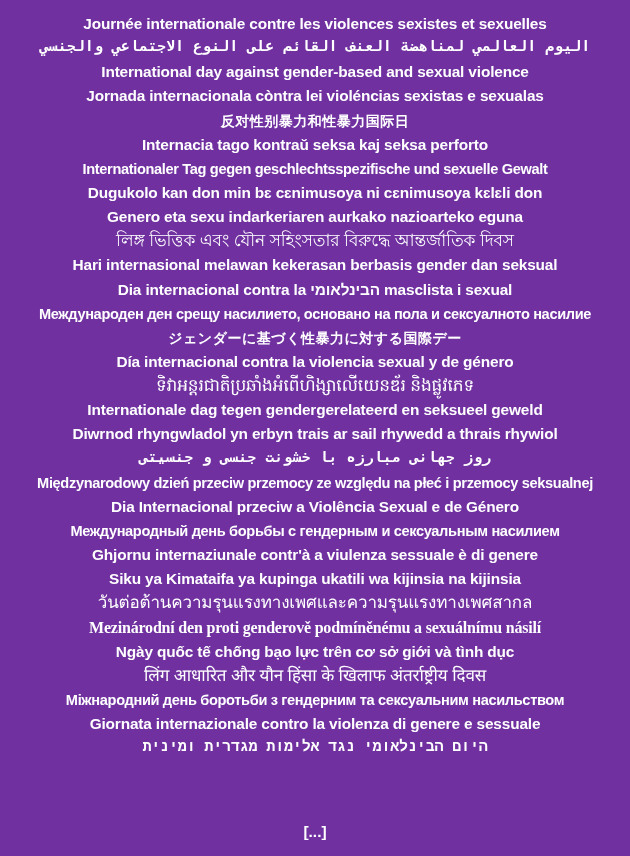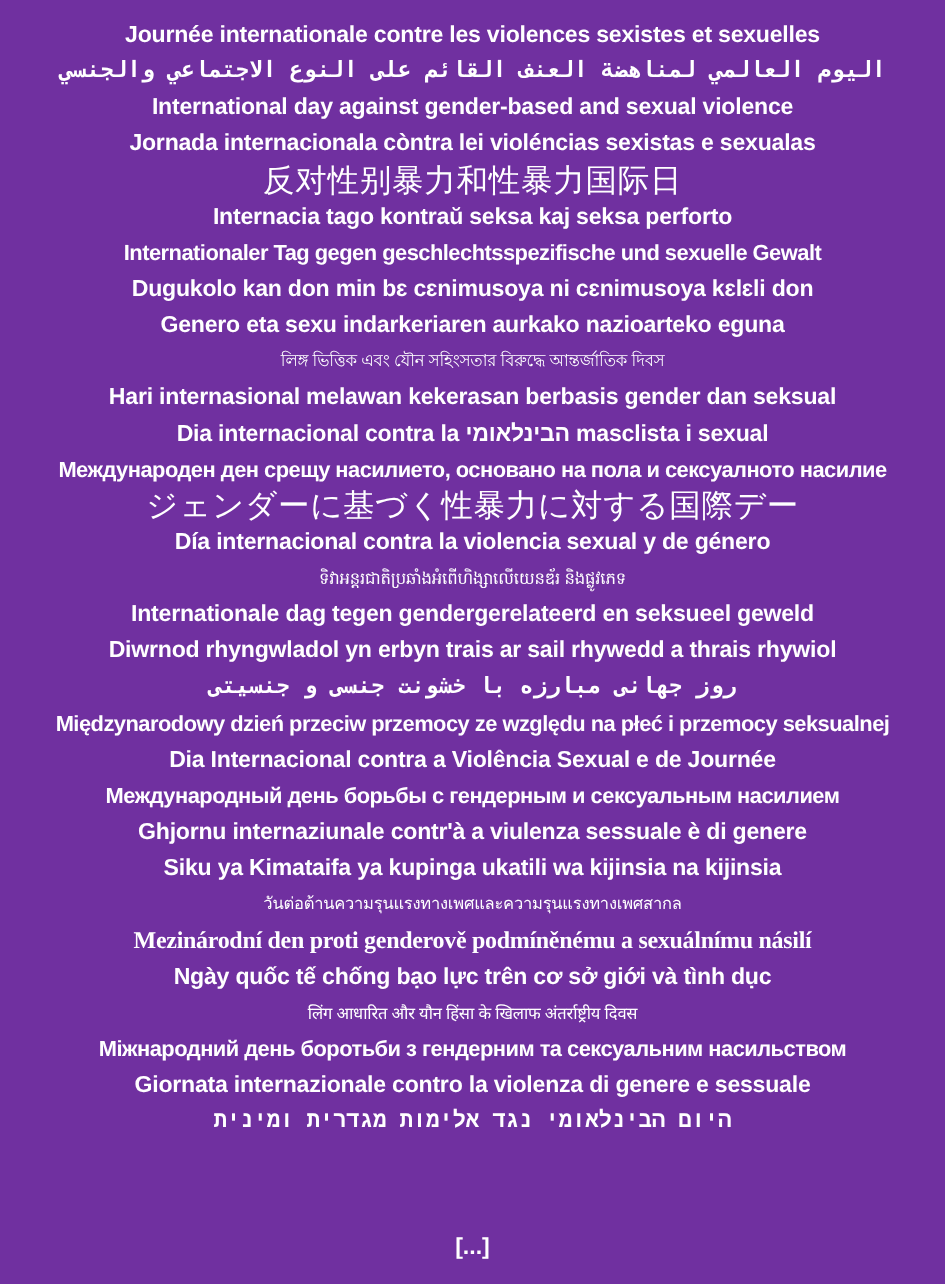--- a/index.html
+++ b/index.html
@@ -25,22 +25,22 @@
     .line {
       display: block;
       height: 24.15px;
       line-height: 24.15px;
       font-size: 15.4px;
       font-weight: bold;
       white-space: nowrap;
       letter-spacing: -0.15px;
     }
     .line.wide { font-size: 14.6px; letter-spacing: -0.35px; }
-    .line.cjk { font-size: 21px; font-weight: normal; letter-spacing: 0.5px; }
-    .line.light { font-weight: normal; font-size: 11px; }
+    .line.cjk { font-size: 14px; font-weight: bold; letter-spacing: 0.5px; }
+    .line.light { font-weight: normal; font-size: 17px; }
     .line.serif { font-family: "Liberation Serif", "DejaVu Serif", serif; font-size: 16px; font-weight: bold; letter-spacing: -0.2px; }
     .line.rtl { direction: rtl; unicode-bidi: embed; font-weight: bold; font-size: 15px; font-family: Liberation Mono, monospace; }
     .ellipsis {
       position: absolute;
       left: 0;
       width: 630px;
       top: 820px;
       text-align: center;
       font-size: 15.4px;
       font-weight: bold;
@@ -64,21 +64,21 @@
   <span class="line">Hari internasional melawan kekerasan berbasis gender dan seksual</span>
   <span class="line">Dia internacional contra la הבינלאומי masclista i sexual</span>
   <span class="line wide">Международен ден срещу насилието, основано на пола и сексуалното насилие</span>
   <span class="line cjk">ジェンダーに基づく性暴力に対する国際デー</span>
   <span class="line">Día internacional contra la violencia sexual y de género</span>
   <span class="line light">ទិវាអន្តរជាតិប្រឆាំងអំពើហិង្សាលើយេនឌ័រ និងផ្លូវភេទ</span>
   <span class="line">Internationale dag tegen gendergerelateerd en seksueel geweld</span>
   <span class="line">Diwrnod rhyngwladol yn erbyn trais ar sail rhywedd a thrais rhywiol</span>
   <span class="line rtl">روز جهانی مبارزه با خشونت جنسی و جنسیتی</span>
   <span class="line wide">Międzynarodowy dzień przeciw przemocy ze względu na płeć i przemocy seksualnej</span>
-  <span class="line">Dia Internacional contra a Violência Sexual e de Journée</span>
+  <span class="line">Dia Internacional przeciw a Violência Sexual e de Género</span>
   <span class="line wide">Международный день борьбы с гендерным и сексуальным насилием</span>
   <span class="line">Ghjornu internaziunale contr'à a viulenza sessuale è di genere</span>
   <span class="line">Siku ya Kimataifa ya kupinga ukatili wa kijinsia na kijinsia</span>
   <span class="line light">วันต่อต้านความรุนแรงทางเพศและความรุนแรงทางเพศสากล</span>
   <span class="line serif">Mezinárodní den proti genderově podmíněnému a sexuálnímu násilí</span>
   <span class="line">Ngày quốc tế chống bạo lực trên cơ sở giới và tình dục</span>
   <span class="line light">लिंग आधारित और यौन हिंसा के खिलाफ अंतर्राष्ट्रीय दिवस</span>
   <span class="line wide">Міжнародний день боротьби з гендерним та сексуальним насильством</span>
   <span class="line">Giornata internazionale contro la violenza di genere e sessuale</span>
   <span class="line rtl">היום הבינלאומי נגד אלימות מגדרית ומינית</span>

